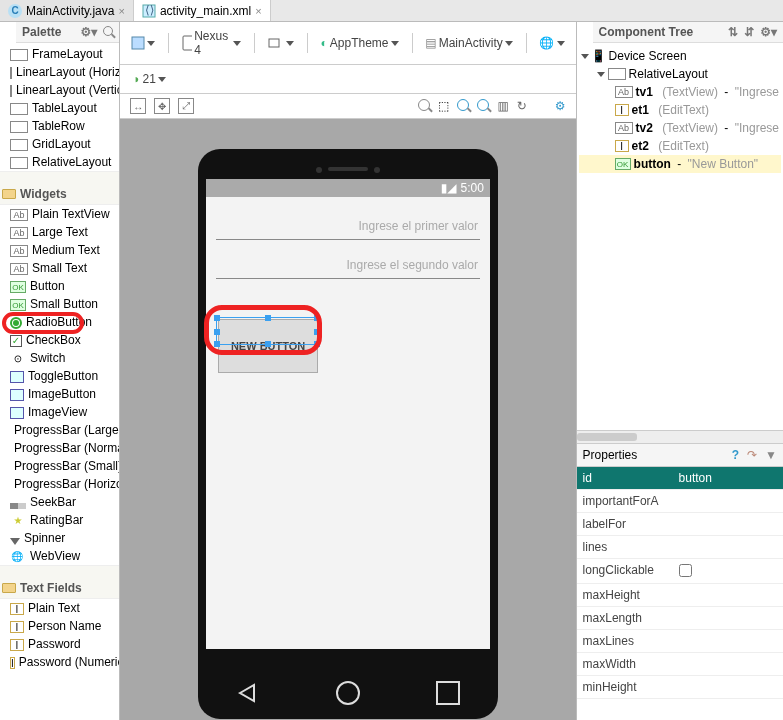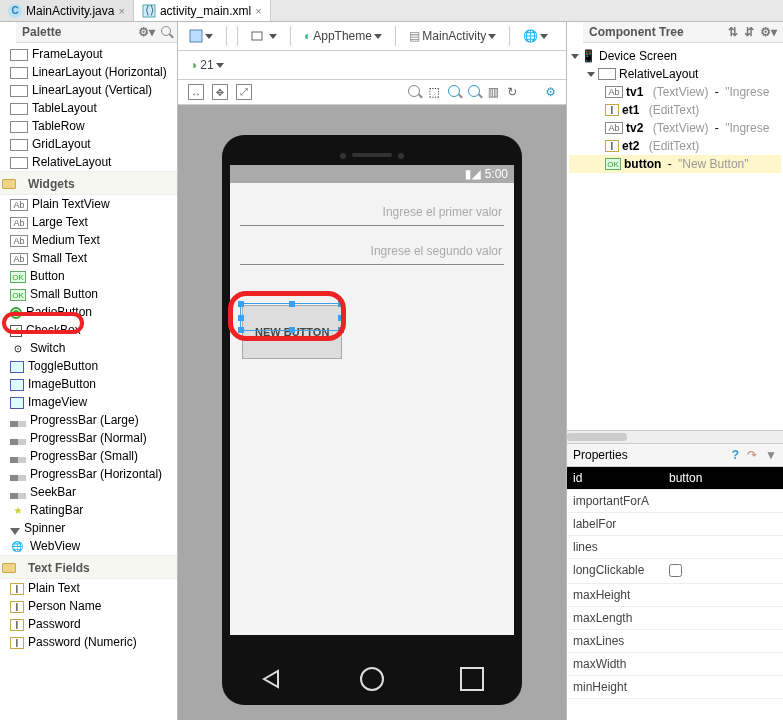--- a/index.html
+++ b/index.html
@@ -10,21 +10,21 @@
 .tab .close { color: #888; font-size: 11px; }
 .icon-c { display:inline-flex; width:14px; height:14px; border-radius:50%; background:#b8e0f5; color:#2a7fb8; align-items:center; justify-content:center; font-size:10px; font-weight:bold; }
 .icon-xml { display:inline-flex; width:14px; height:14px; align-items:center; justify-content:center; }
 .icon-xml svg { width:14px; height:14px; }
 .main { display:flex; flex:1; min-height:0; }
 .left-col { width:178px; border-right:1px solid #bbb; background:#fff; display:flex; flex-direction:column; overflow:hidden;}
 .panel-header { display:flex; align-items:center; justify-content:space-between; padding:3px 6px; background:#f5f5f5; border-bottom:1px solid #ddd; font-weight:bold; color:#555;margin-left:16px;}
 .panel-header .tools { display:flex; gap:6px; color:#777; }
 .tree { flex:1; overflow-y:auto; overflow-x:hidden; padding:2px 0;}
 .tree .item { display:flex; align-items:flex-end; gap:4px; padding:2px 4px 2px 10px; white-space:nowrap; cursor:pointer; }
-.tree .group-head { display:flex; align-items:center; gap:12px; padding:5px 4px 3px 2px; background:#f7f7f2; border-top:1px solid #eee; border-bottom:1px solid #eee; font-weight:bold; color:#555; cursor:pointer;}
+.tree .group-head { display:flex; align-items:center; gap:4px; padding:15px 4px 3px 2px; background:#f7f7f2; border-top:1px solid #eee; border-bottom:1px solid #eee; font-weight:bold; color:#555; cursor:pointer;}
 .ic { display:inline-flex; width:16px; height:14px; align-items:center; justify-content:center; font-size:10px; }
 .ic.box { border:1px solid #888; color:#666; font-size:9px; width:18px; height:12px;}
 .ic.ok { width:16px; height:12px; border:1px solid #6a6; background:#dfffe0; color:#393; font-size:8px;}
 .ic.rad { width:12px;height:12px;border:2px solid #3a3;border-radius:50%;}
 .ic.rad::after{content:"";display:block;width:6px;height:6px;background:#3a3;border-radius:50%;margin:1px auto;}
 .ic.chk { width:12px;height:12px;border:1px solid #555;}
 .ic.chk::after{content:"✓";color:#3a3;font-size:10px;line-height:10px;}
 .ic.img { width:14px;height:12px;border:1px solid #55a;background:#dff;}
 .ic.bar { width:16px;height:6px;background:linear-gradient(to right,#888 50%,#ccc 50%);}
 .ic.star { color:#cc3;}
@@ -63,21 +63,21 @@
 .scrollbar-h { height:14px; background:#eee; border-top:1px solid #ccc; border-bottom:1px solid #ccc; position:relative;}
 .scrollbar-h .thumb { position:absolute; left:0; width:60px; top:2px; bottom:2px; background:#ccc; border-radius:3px;}
 .prop-head { display:flex; justify-content:space-between; align-items:center; padding:4px 6px; border-bottom:1px solid #ccc; background:#f5f5f5;}
 .prop-head .ticons { display:flex; gap:8px;}
 .prop-head .q { color:#39c; font-weight:bold;}
 .prop-head .undo { color:#b87; transform:scaleX(-1); display:inline-block;}
 .props { flex:1; overflow-y:auto;}
 .props .prow { display:flex; border-bottom:1px solid #eee;}
 .props .pkey { width:96px; padding:4px 6px; color:#444; white-space:nowrap; overflow:hidden;}
 .props .pval { flex:1; padding:4px 6px; color:#444;}
-.props .idrow .pkey, .props .idrow .pval { background:#000000; color:#fff;}
+.props .idrow .pkey, .props .idrow .pval { background:#0f766e; color:#fff;}
 .props input[type=checkbox]{ transform:translateY(1px);}
 .caret { display:inline-block; width:0;height:0;border-left:4px solid transparent;border-right:4px solid transparent;border-top:5px solid #555;}
 .mag { display:inline-block; width:10px;height:10px;border:1.5px solid #888;border-radius:50%;position:relative;}
 .mag::after{content:"";position:absolute;width:5px;height:1.5px;background:#888;transform:rotate(45deg);right:-4px;bottom:-1px;}
 .zoomrow .mag { width:12px;height:12px;}
 .gdot { color:#5a5;}
 .pcdev { display:inline-flex; width:14px;height:14px; align-items:center;justify-content:center;}
 </style>
 </head>
 <body>
@@ -251,20 +251,27 @@
 
   <div class="center">
     <div class="ctoolbar">
       <span class="tbtn">
           <svg width="14" height="14">
             <rect x="1" y="1" width="12" height="12" fill="#bdf" stroke="#58a"></rect>
           </svg>
           <span class="caret"></span>
         </span>
       <span class="tdiv"></span>
+      <span class="tbtn">
+          <svg width="12" height="16">
+            <rect x="1" y="1" width="10" height="14" rx="1" fill="none" stroke="#666"></rect>
+          </svg>
+          <span>Nexus 4</span>
+          <span class="caret"></span>
+        </span>
       <span class="tdiv"></span>
       <span class="tbtn">
           <svg width="16" height="14">
             <rect x="1" y="3" width="10" height="8" fill="none" stroke="#666"></rect>
           </svg>
           <span class="caret"></span>
         </span>
       <span class="tdiv"></span>
       <span class="tbtn">
           <span style="color:#3b8;">◐</span>

